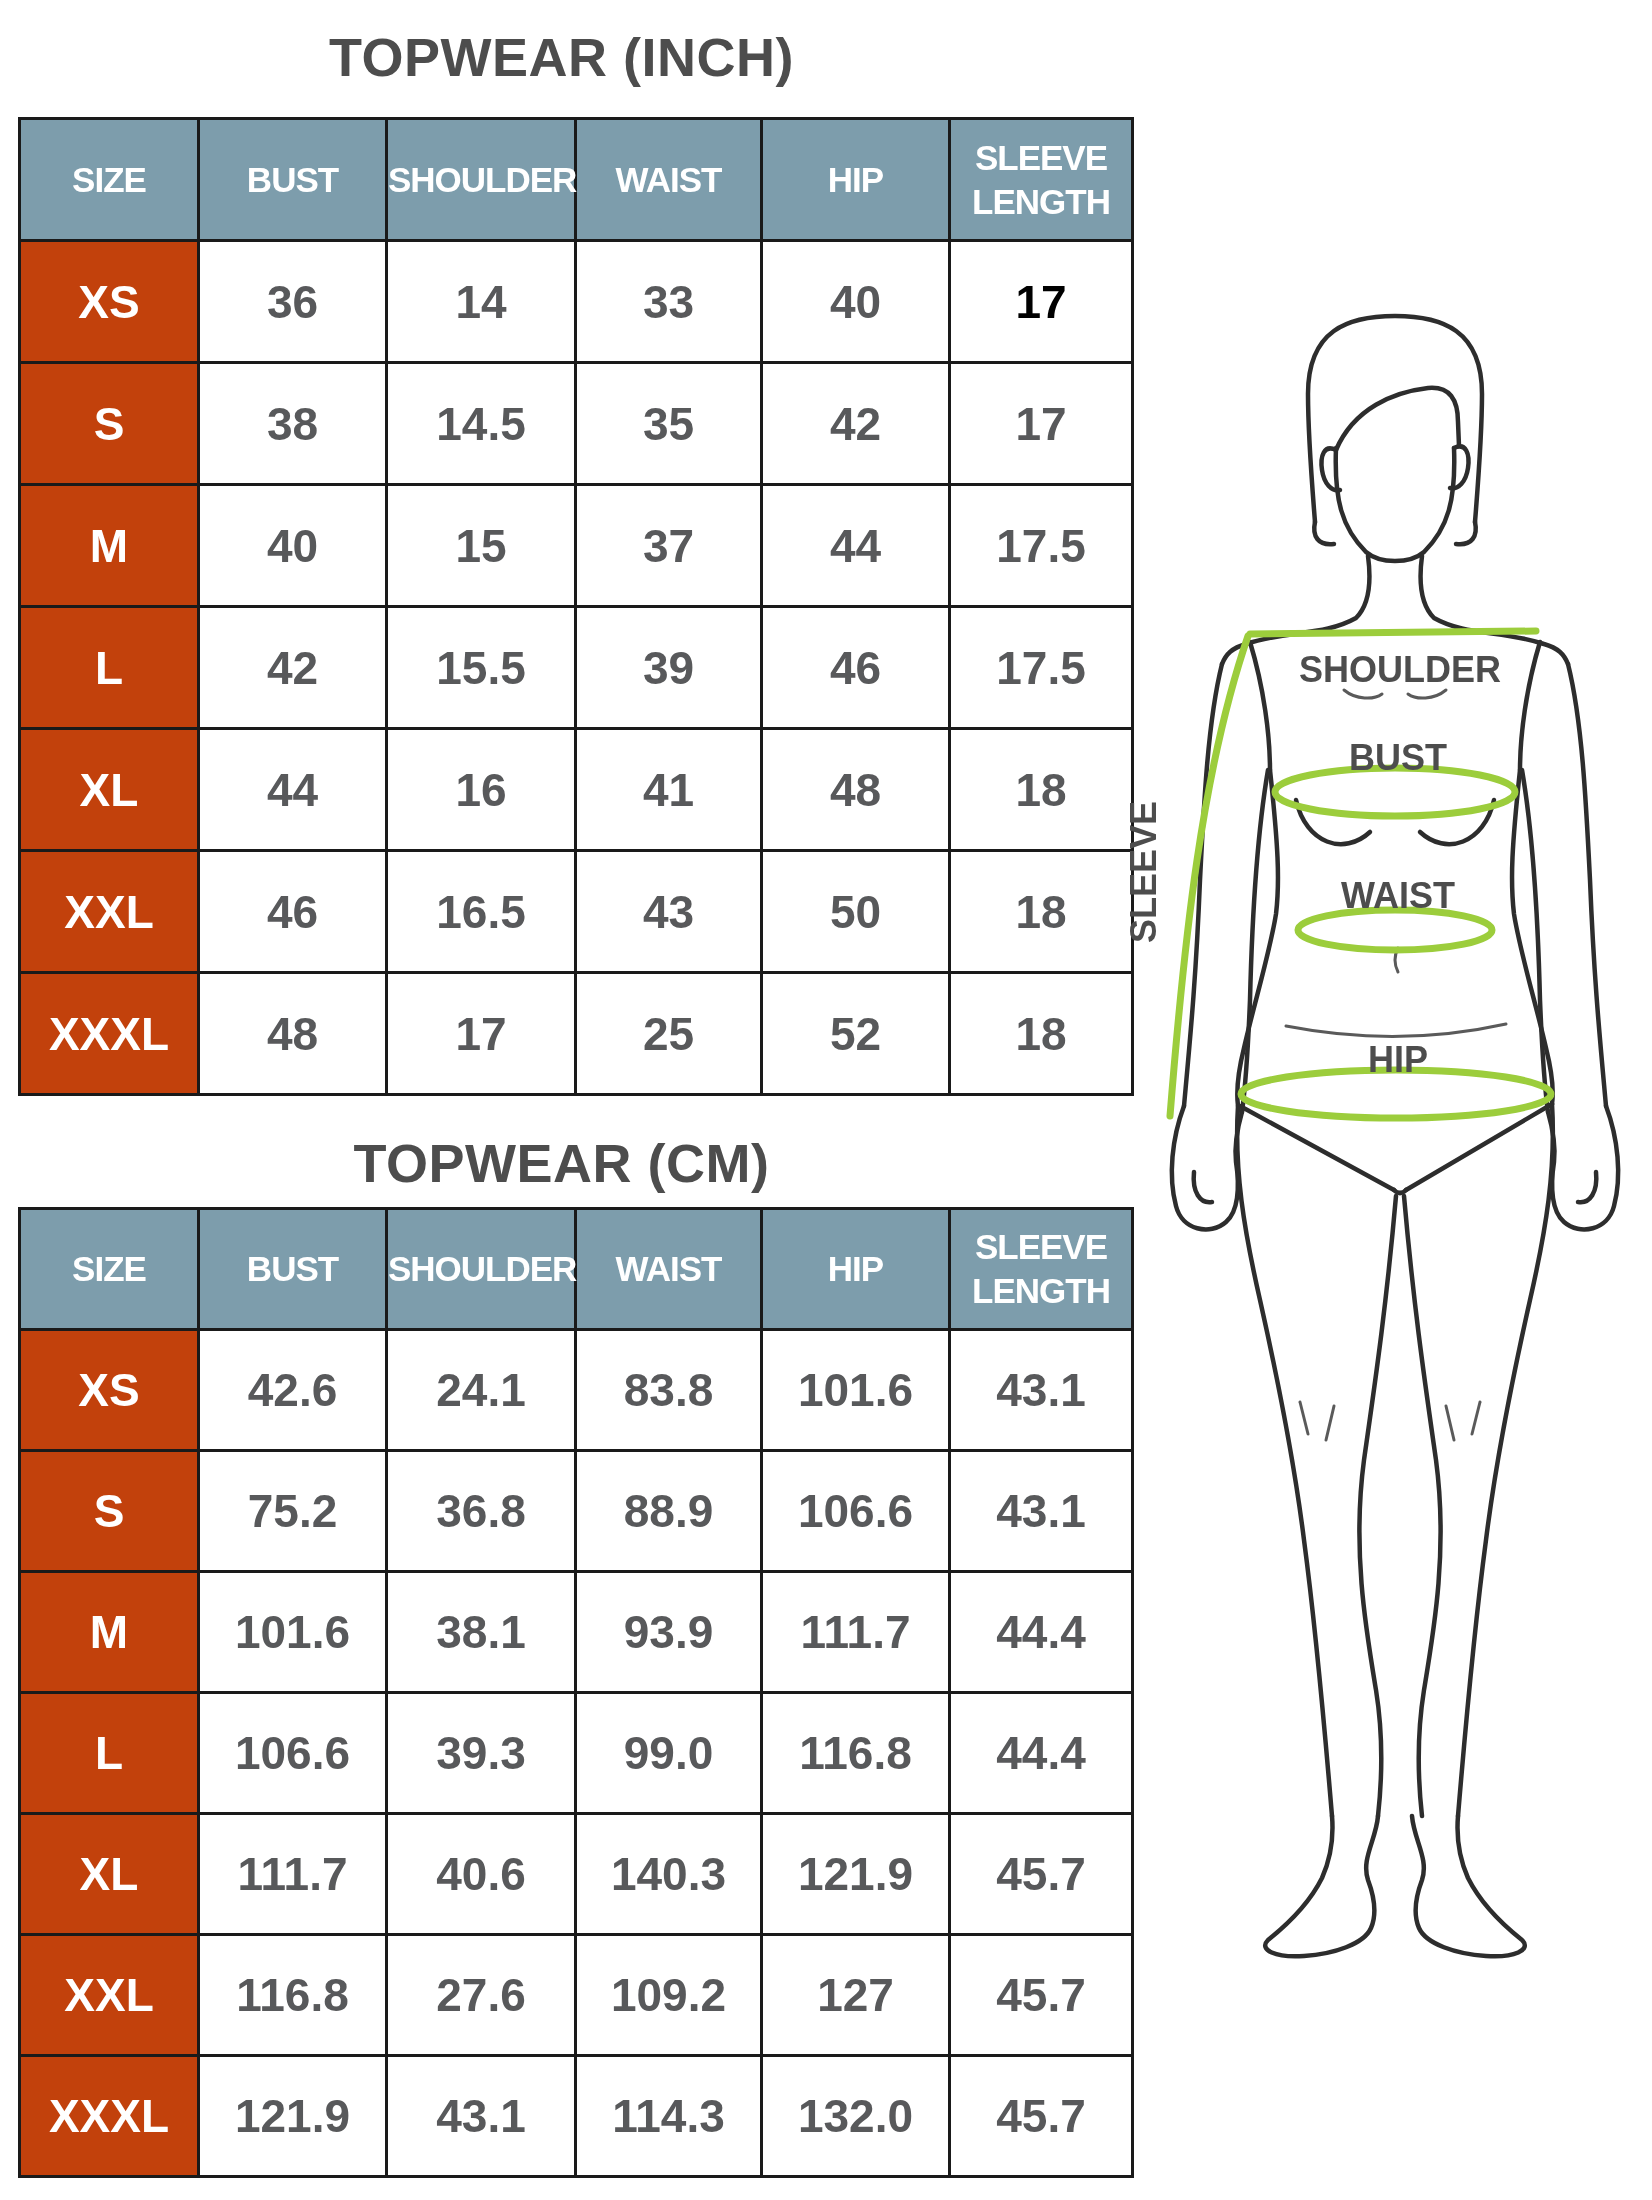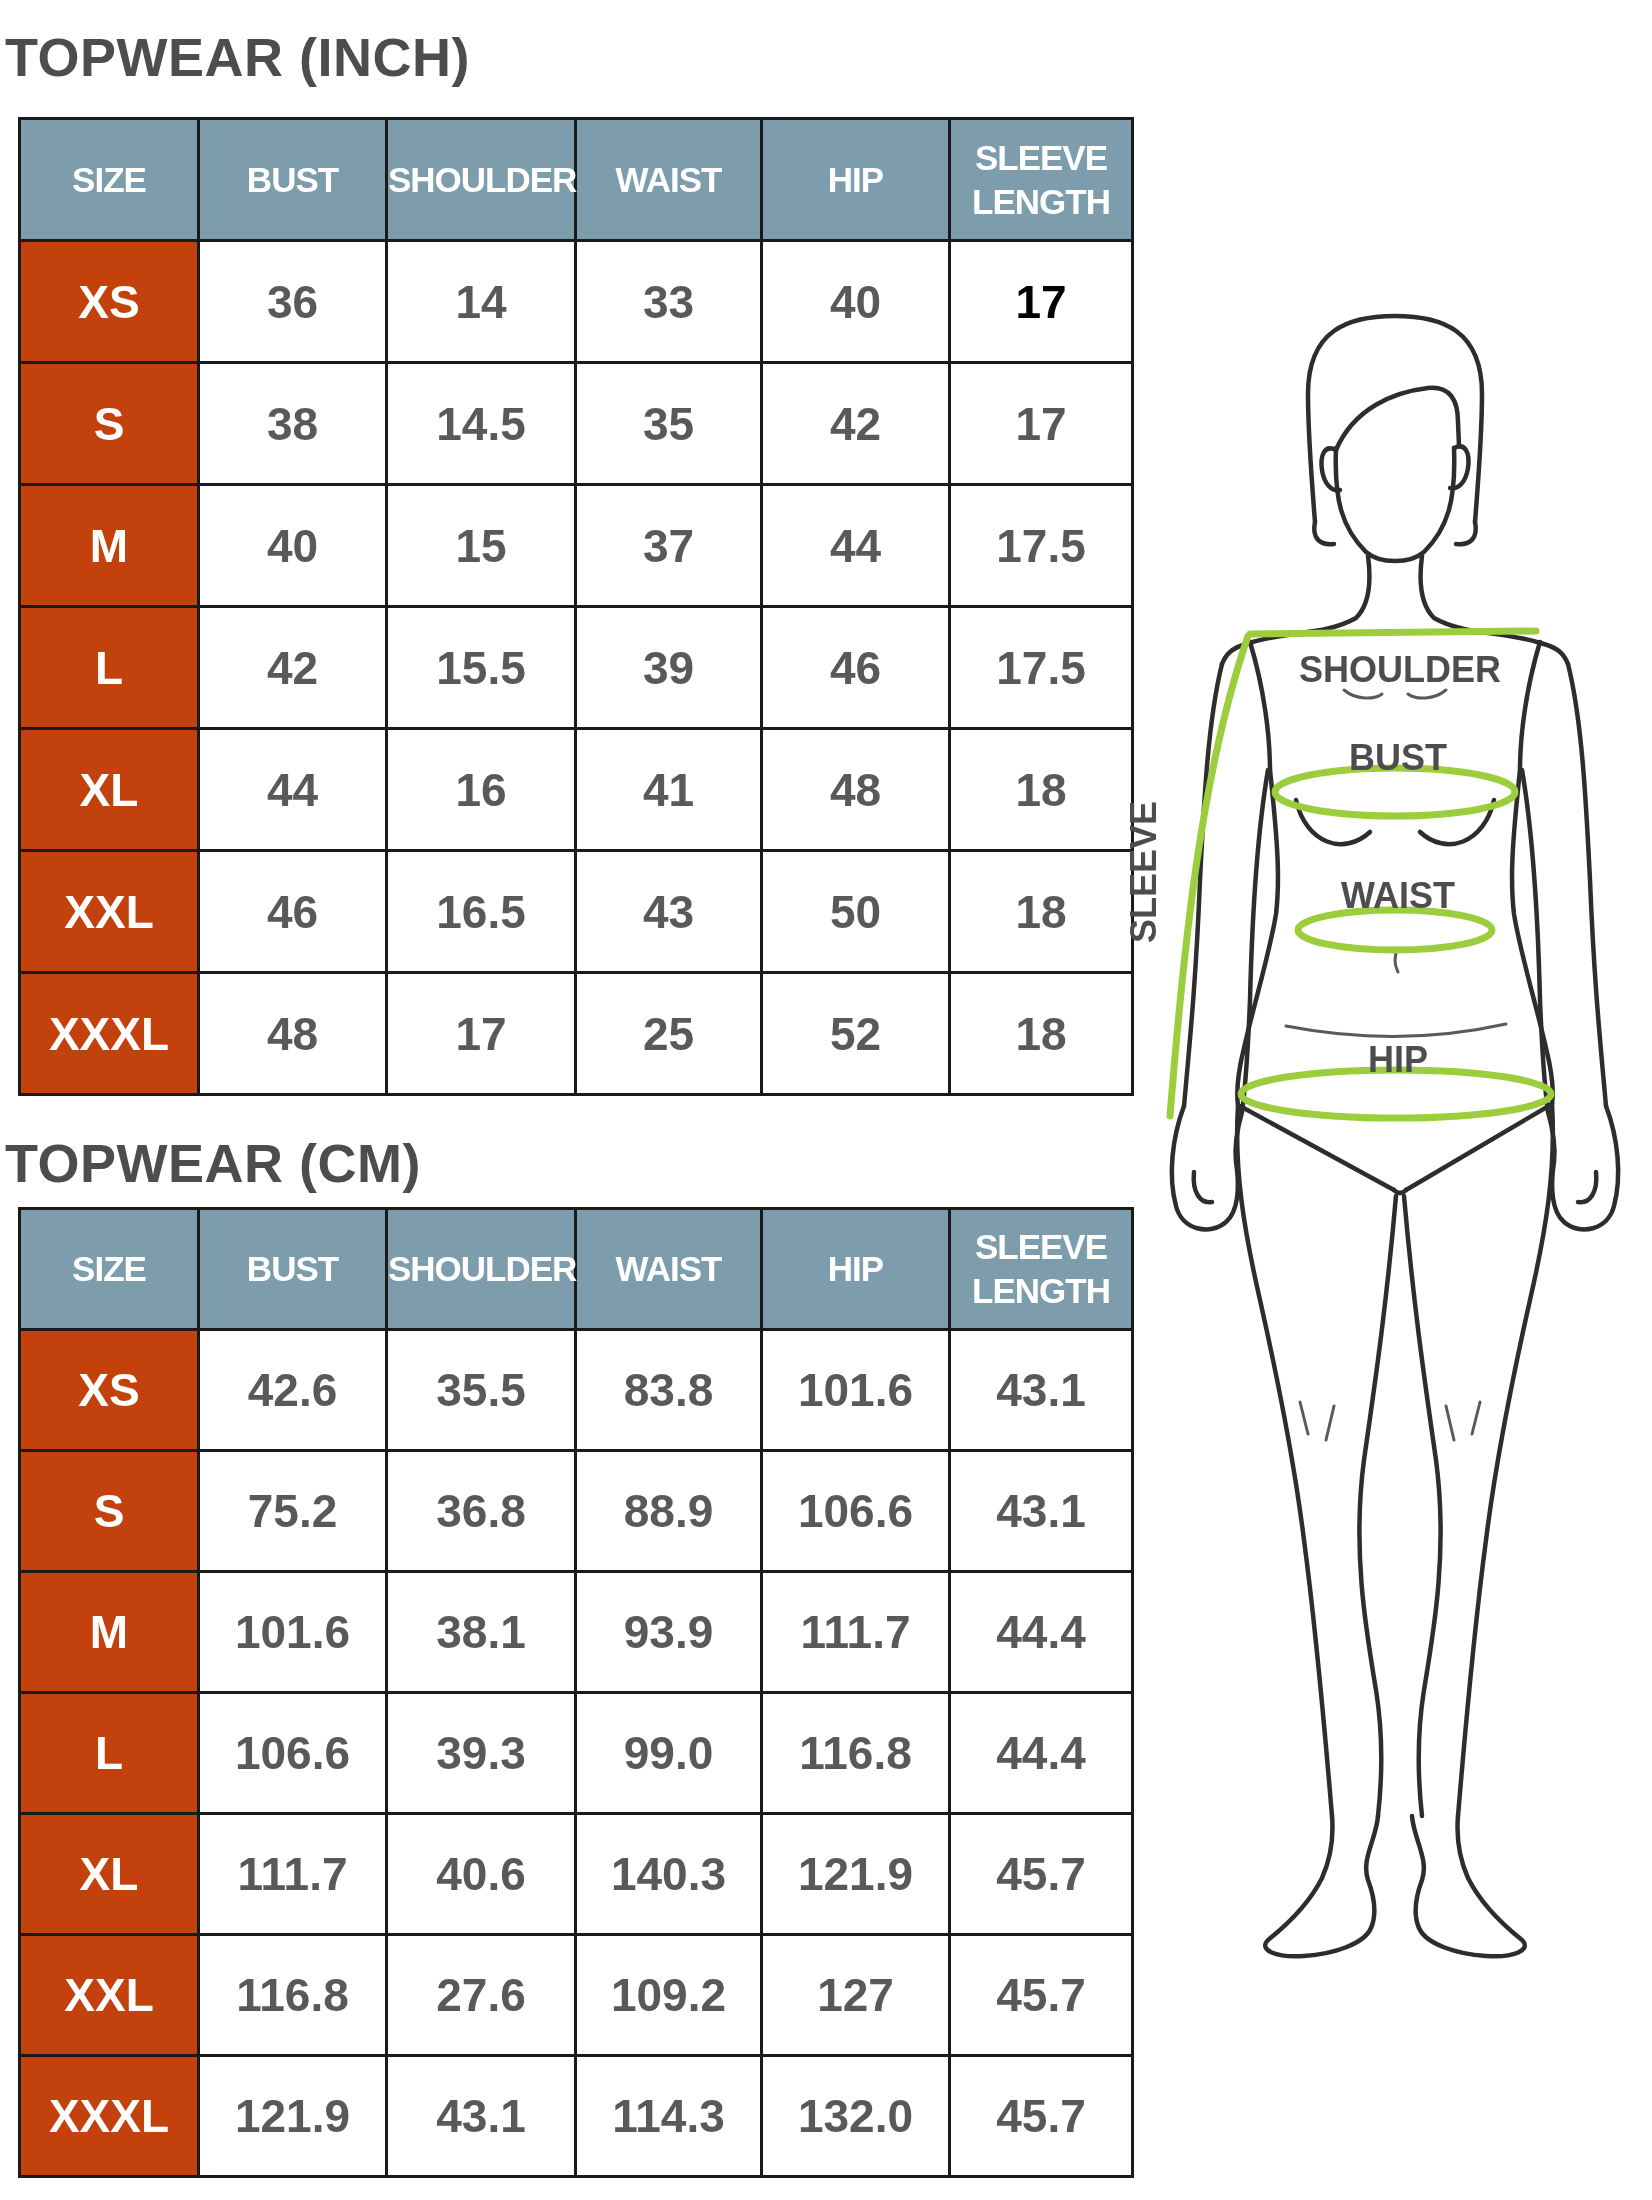--- a/index.html
+++ b/index.html
@@ -1,21 +1,21 @@
 <!DOCTYPE html>
 <html><head>
 <meta charset="utf-8">
 <style>
   html,body{margin:0;padding:0;}
   body{
     width:1652px;height:2200px;position:relative;overflow:hidden;
     background:#ffffff;font-family:"Liberation Sans",sans-serif;
   }
   .chart-title{
-    position:absolute;left:5px;width:1113px;
+    position:absolute;left:5px;width:1113px;text-align:center;
     font-size:54px;font-weight:bold;color:#4d4d4d;line-height:1;letter-spacing:0.5px;
   }
   #title-inch{top:30px;}
   #title-cm{top:1136px;}
   table.size-table{
     position:absolute;left:18px;width:1113px;border-collapse:collapse;table-layout:fixed;
     background:#ffffff;
   }
   #table-inch{top:117px;}
   #table-cm{top:1207px;}
@@ -142,21 +142,21 @@
         <th>SHOULDER</th>
         <th>WAIST</th>
         <th>HIP</th>
         <th>SLEEVE LENGTH</th>
       </tr>
     </thead>
   <tbody>
       <tr>
         <th class="size-cell">XS</th>
         <td>42.6</td>
-        <td>35.5</td>
+        <td>24.1</td>
         <td>83.8</td>
         <td>101.6</td>
         <td>43.1</td>
       </tr>
       <tr>
         <th class="size-cell">S</th>
         <td>75.2</td>
         <td>36.8</td>
         <td>88.9</td>
         <td>106.6</td>

